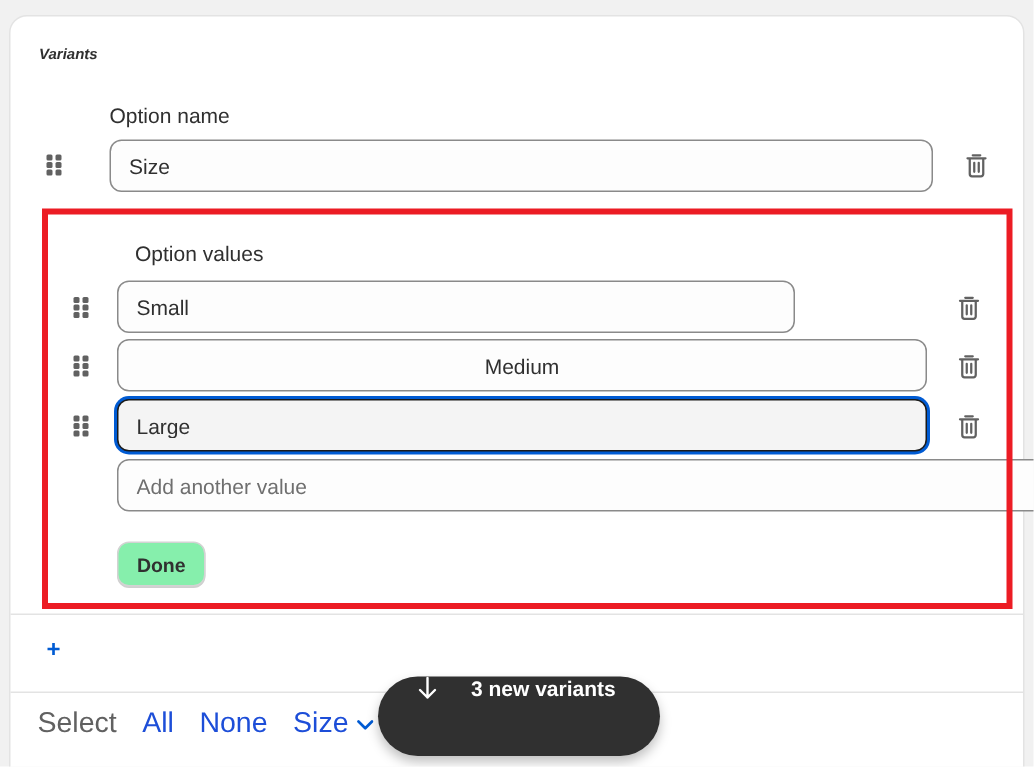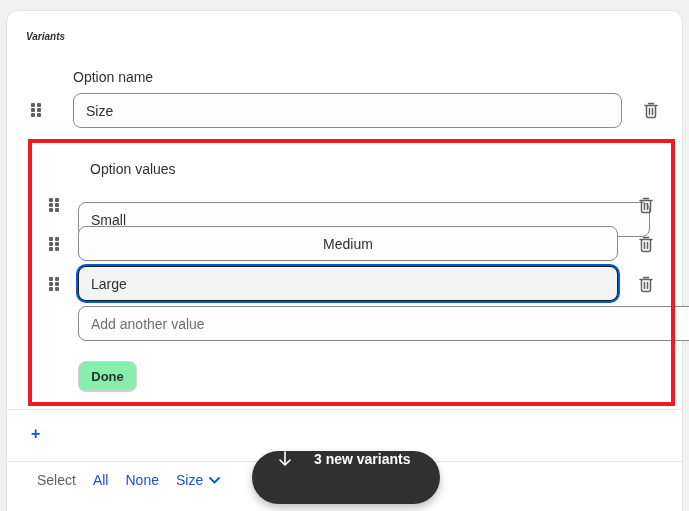--- a/index.html
+++ b/index.html
@@ -74,21 +74,21 @@
   .divider { position: absolute; left: 7px; width: 675px; height: 1px; background: #e3e3e3; }
   .add-option {
     position: absolute; left: 31px; top: 426px;
     font-size: 14px; color: #005bd3;
     display: flex; align-items: center; gap: 9px;
     cursor: pointer;
   }
   .add-option .plus { font-size: 16px; font-weight: bold; line-height: 1; }
   .select-row {
     position: absolute; left: 25px; top: 472px;
-    font-size: 14px; display: flex;  margin-left: 12px;
+    font-size: 19px; display: flex; 
   }
   .select-row .muted { color: #616161; margin-right: 17px; }
   .select-row .link { color: #1d4ed8; margin-right: 17px; cursor: pointer; display: flex; align-items: center; gap: 6px; }
   .toast {
     position: absolute; left: 252px; top: 451px;
     width: 188px; height: 53px;
     background: #303030;
     border-radius: 27px;
     box-shadow: 0 4px 8px rgba(0,0,0,0.25);
     color: #ffffff;
@@ -123,21 +123,21 @@
 <div class="label" style="left:78px; top:161px;margin-left:12px;">Option values</div>
 
 <div class="drag" style="left:49px; top:198px;">
     <span></span>
     <span></span>
     <span></span>
     <span></span>
     <span></span>
     <span></span>
   </div>
-<input class="field" style="left: 78px; top: 202px; width: 572px;" value="Small">
+<input class="field" style="left: 78px; top: 187px; width: 452px;" value="Small">
 <svg class="trash" style="left:638px; top:196px;" viewBox="0 0 16 18">
     <path d="M5.5 2.5h5M2 4.5h12M3.5 4.5v10.5a1.5 1.5 0 0 0 1.5 1.5h6a1.5 1.5 0 0 0 1.5-1.5V4.5M6.5 7.5v6M9.5 7.5v6" fill="none" stroke="#616161" stroke-width="1.5" stroke-linecap="round"></path>
   </svg>
 
 <div class="drag" style="left:49px; top:237px;">
     <span></span>
     <span></span>
     <span></span>
     <span></span>
     <span></span>

